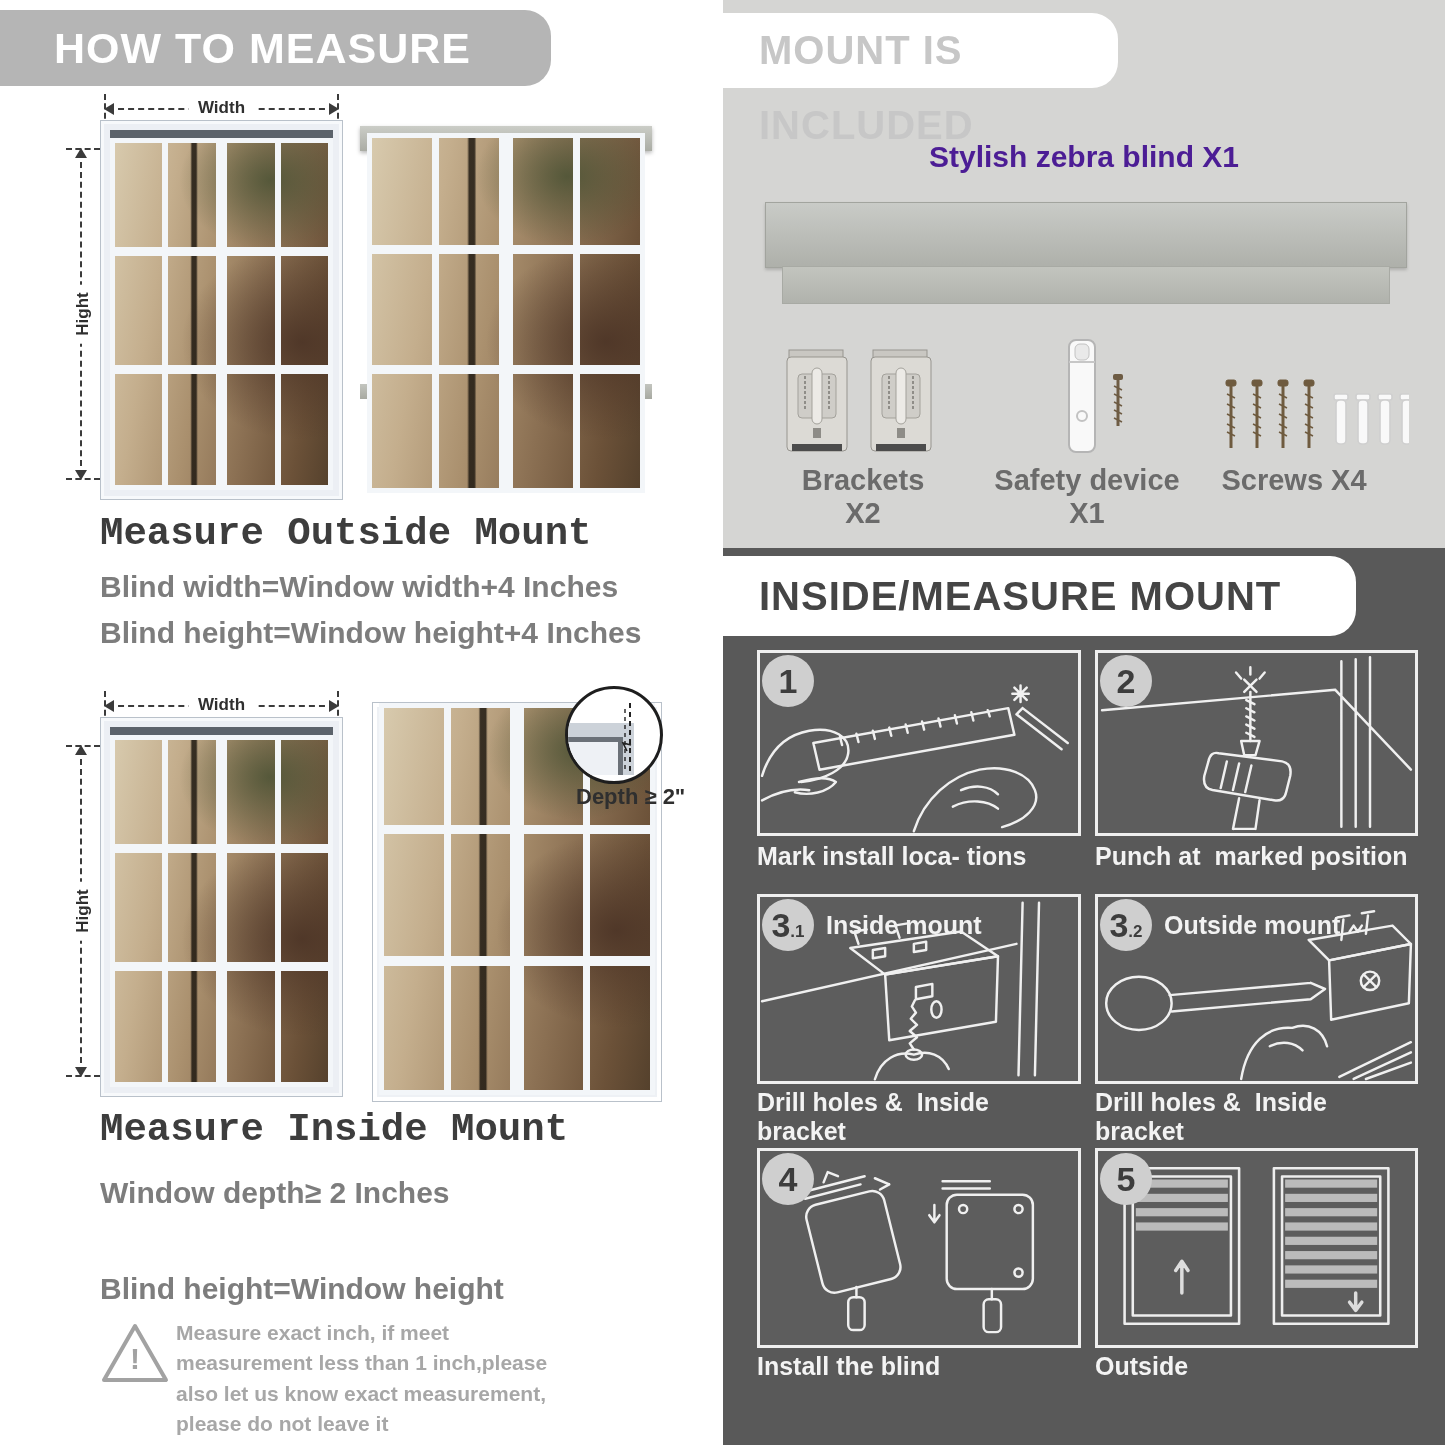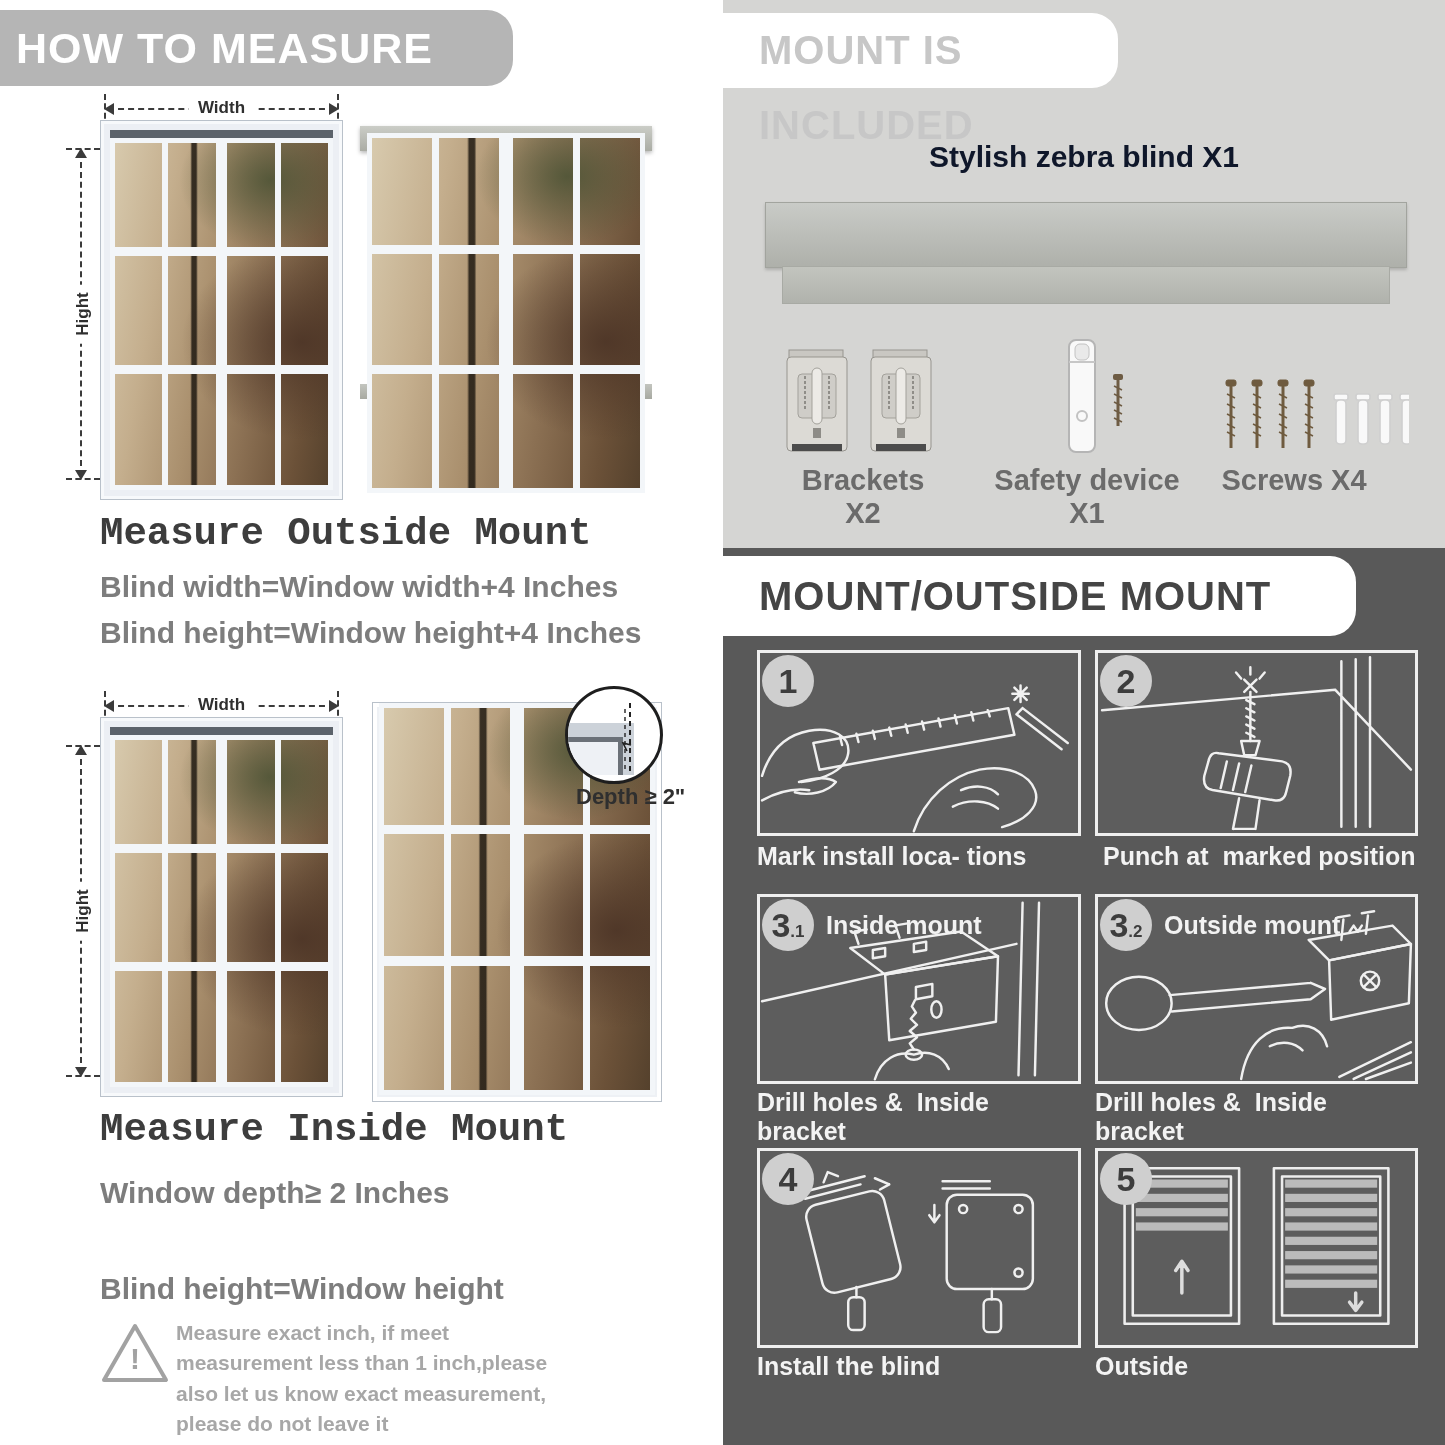--- a/index.html
+++ b/index.html
@@ -4,21 +4,21 @@
 <style>
   html,body { margin:0; padding:0; background:#ffffff; }
   .canvas { position:relative; width:1445px; height:1445px; overflow:hidden;
             font-family:"Liberation Sans", sans-serif; background:#ffffff; }
   .abs { position:absolute; }
   i { display:block; position:absolute; }
 
   
   .banner-gray { left:0; top:10px; width:497px; height:76px; background:#b5b5b5;
                  border-radius:0 26px 26px 0; color:#ffffff; font-weight:bold;
-                 font-size:43px; line-height:76px; padding-left:16px; letter-spacing:1px; }
+                 font-size:43px; line-height:76px; padding-left:54px; letter-spacing:1px; }
   .banner-white { background:#ffffff; border-radius:0 26px 26px 0; font-weight:bold; letter-spacing:1px; }
 
   
   .window-fig { position:absolute; width:285px; height:400px; }
   .wf-frame { position:absolute; left:42px; top:20px; right:0; bottom:0;
               background:#eceff4; border:1px solid #b9c1ca; box-shadow:inset 0 0 0 3px #f7f9fb; }
   .wf-topstrip { left:9px; right:9px; top:9px; height:8px; background:#5c636b; }
   .wf-glass { position:absolute; left:9px; right:9px; top:17px; bottom:9px;
       box-shadow:inset 0 0 0 5px #f3f6f9;
       background:
@@ -82,21 +82,21 @@
   .measure-line { font-weight:bold; font-size:30px; color:#7d7d7d; }
   .warning-text { font-size:21px; font-weight:bold; color:#a7a7a7; line-height:1.45; width:408px; }
   .warning-mark { font-weight:bold; font-size:30px; color:#a2a2a2; }
 
   
   .right-col { left:723px; top:0; width:722px; height:1445px; }
   .included { position:absolute; left:0; top:0; width:722px; height:548px; background:#d5d5d3; }
   .included-banner { position:absolute; left:0; top:13px; width:359px; height:75px;
                      color:#c7c7c7; font-size:40px; line-height:75px; padding-left:36px; }
   .product-label { position:absolute; left:0; top:140px; width:100%; text-align:center;
-                   font-weight:bold; font-size:30px; color:#0f172a; }
+                   font-weight:bold; font-size:30px; color:#4c1d95; }
   .headrail-top { left:42px; top:202px; width:640px; height:64px;
                   background:linear-gradient(180deg,#c9cbc7,#aeb0aa); border:1px solid #a2a49e;
                   box-shadow:0 2px 3px rgba(0,0,0,.18); }
   .headrail-bottom { left:59px; top:266px; width:606px; height:36px;
                      background:linear-gradient(180deg,#c2c4be,#b0b2ac); border:1px solid #a8aaa4; }
   .item-label { position:absolute; top:464px; text-align:center; font-weight:bold; font-size:29px; color:#6b6b6b; }
 
   .mount { position:absolute; left:0; top:548px; width:722px; height:897px; background:#595959; }
   .mount-banner { position:absolute; left:0; top:8px; width:597px; height:80px;
                   color:#454545; font-size:40px; line-height:80px; padding-left:36px; }
@@ -309,21 +309,21 @@
         </g>
       </svg>
 
       <div class="item-label" style="left:60px;width:160px;">Brackets X2</div>
       <div class="item-label" style="left:262px;width:204px;">Safety device X1</div>
       <div class="item-label" style="left:490px;width:162px;">Screws X4</div>
     </div>
 
     <div class="mount">
       <div class="banner-white mount-banner">
-        <span>MOUNT/OUTSIDE MOUNT</span>
+        <span>INSIDE/MEASURE MOUNT</span>
       </div>
 
       <div class="panel" style="left:34px;top:102px;width:318px;height:180px;">
         <div class="badge">
           <span>1</span>
             <span class="sub"></span>
         </div>
         <svg class="art" viewBox="0 0 310 172" stroke="#f0f0f0" fill="none" stroke-width="2.4" stroke-linecap="round" stroke-linejoin="round">
           <path d="M2,118 C10,92 26,78 48,74 C72,70 88,80 86,96 C84,112 62,122 40,124"></path>
           <path d="M38,124 C52,120 66,118 74,124 C66,134 48,138 34,134"></path>
@@ -348,21 +348,21 @@
           <path d="M4,54 L232,34 M238,6 L238,168 M252,4 L252,168 M266,2 L266,168 M232,34 L306,112"></path>
           <path d="M143,24 L155,36 M155,24 L143,36 M149,12 L149,19 M135,17 L140,23 M163,17 L158,23"></path>
           <path d="M149,36 L149,84"></path>
           <path d="M145,44 L153,48 M145,52 L153,56 M145,60 L153,64 M145,68 L153,72 M145,76 L153,80"></path>
           <path d="M140,84 L158,84 L154,98 L143,98 Z"></path>
           <path d="M118,96 L180,104 Q190,106 188,118 L184,134 Q182,144 172,142 L112,132 Q102,130 104,118 L108,104 Q110,94 118,96 Z"></path>
           <path d="M126,104 L120,130 M138,106 L132,132 M150,108 L144,134"></path>
           <path d="M138,140 L132,170 M158,142 L154,170 M132,170 L154,170"></path>
         </svg>
       </div>
-      <div class="caption" style="left:380px;top:294px;width:317px;">Punch at  marked position</div>
+      <div class="caption" style="left:372px;top:294px;width:317px;">Punch at  marked position</div>
 
       <div class="panel" style="left:34px;top:346px;width:318px;height:184px;">
         <div class="badge">
           <span>3</span>
             <span class="sub">.1</span>
         </div>
         <div class="panel-title">Inside mount</div>
         <svg class="art" viewBox="0 0 310 176" stroke="#f0f0f0" fill="none" stroke-width="2.4" stroke-linecap="round" stroke-linejoin="round">
           <path d="M2,100 L250,44 M256,4 L252,172 M272,4 L268,172"></path>
           <path d="M88,48 L196,32 L232,56 L122,74 Z"></path>

